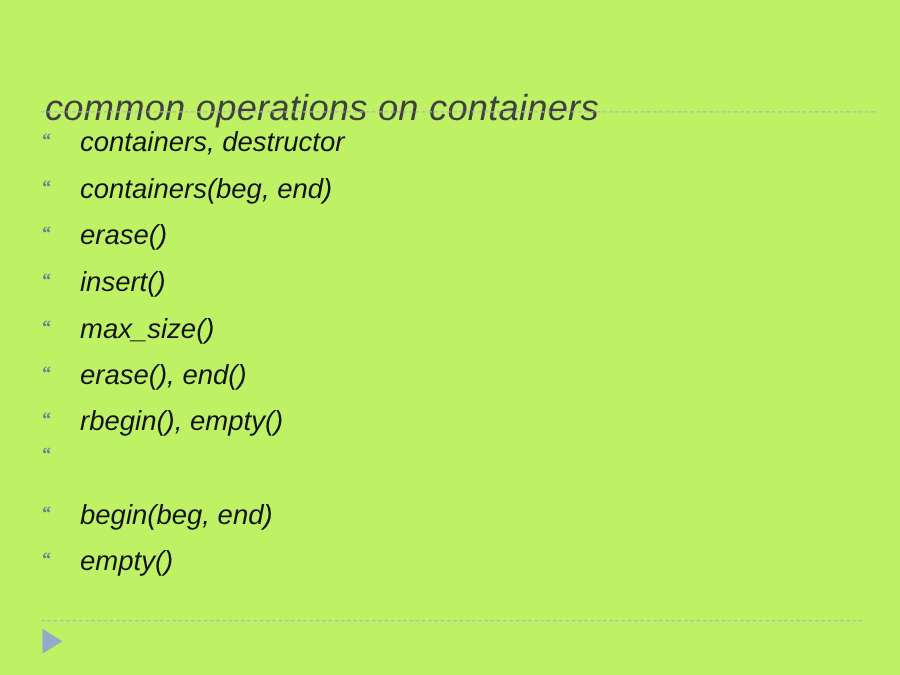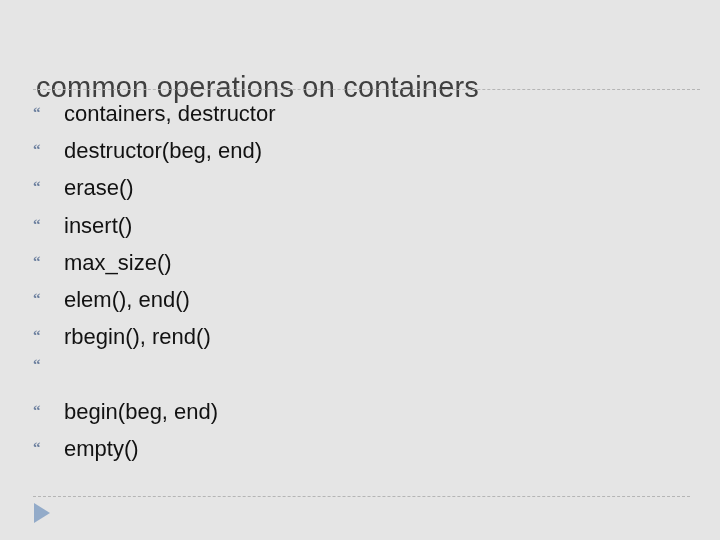--- a/index.html
+++ b/index.html
@@ -12,21 +12,22 @@
     height: 540px;
     background: #ffffff;
     font-family: "Liberation Sans", sans-serif;
     overflow: hidden;
   }
 
   .slide {
     position: relative;
     width: 720px;
     height: 540px;
-    background: #e5e5e5;
+    background: #bef264;
+    font-style: italic;
   }
 
   
   .slide-title {
     position: absolute;
     left: 36px;
     top: 50px;
     width: 650px;
     font-size: 29px;
     line-height: 36px;
@@ -111,46 +112,46 @@
 
   <ul class="bullet-list">
 
     <li class="bullet-item">
       <span class="bullet-mark">“</span>
       <span class="bullet-text">containers, destructor</span>
     </li>
 
     <li class="bullet-item">
       <span class="bullet-mark">“</span>
-      <span class="bullet-text">destructor(beg, end)</span>
+      <span class="bullet-text">containers(beg, end)</span>
     </li>
 
     <li class="bullet-item">
       <span class="bullet-mark">“</span>
       <span class="bullet-text">erase()</span>
     </li>
 
     <li class="bullet-item">
       <span class="bullet-mark">“</span>
       <span class="bullet-text">insert()</span>
     </li>
 
     <li class="bullet-item">
       <span class="bullet-mark">“</span>
       <span class="bullet-text">max_size()</span>
     </li>
 
     <li class="bullet-item">
       <span class="bullet-mark">“</span>
-      <span class="bullet-text">elem(), end()</span>
+      <span class="bullet-text">erase(), end()</span>
     </li>
 
     <li class="bullet-item">
       <span class="bullet-mark">“</span>
-      <span class="bullet-text">rbegin(), rend()</span>
+      <span class="bullet-text">rbegin(), empty()</span>
     </li>
 
     <li class="bullet-item">
       <span class="bullet-mark">“</span>
     </li>
 
     <li class="bullet-item">
       <span class="bullet-mark">“</span>
       <span class="bullet-text">begin(beg, end)</span>
     </li>

